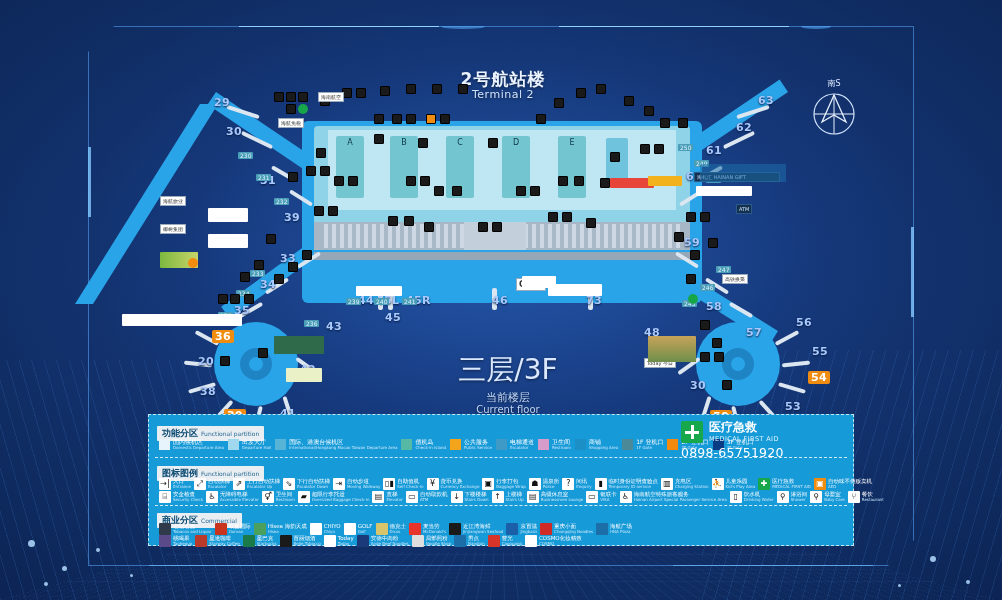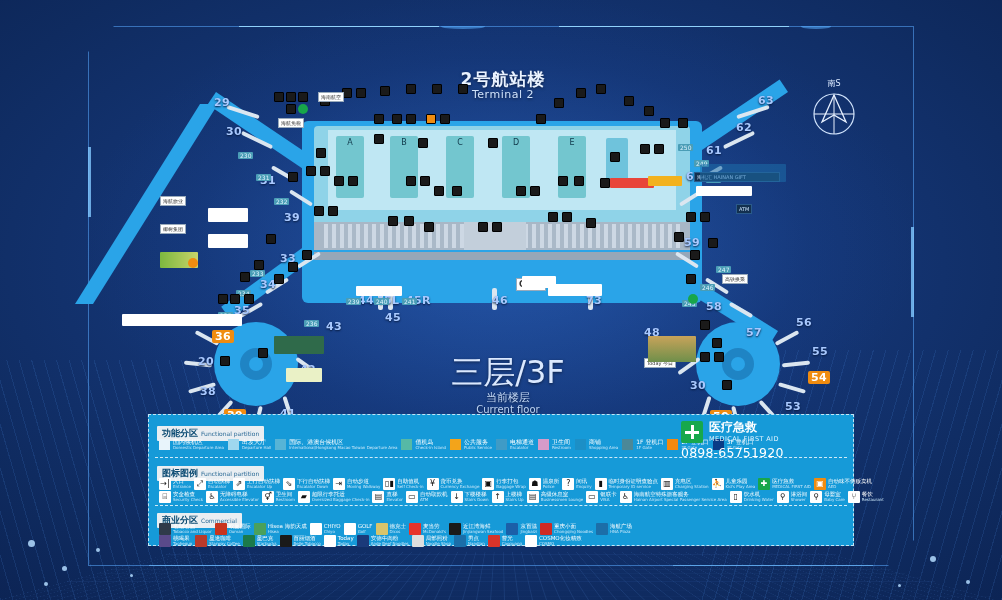--- a/index.html
+++ b/index.html
@@ -51,21 +51,21 @@
     transform:rotate(-45deg) translate(-13px,-2px); transform-origin:left top;
   }
   .fr-line{ position:absolute; background:rgba(110,190,255,.65); height:1px; }
   .fr-tick{ position:absolute; background:rgba(120,200,255,.9); }
   .fr-cap{ position:absolute; border-radius:50%; background:rgba(90,175,255,.55); }
   
   #map{ position:absolute; left:88px; top:26px; width:826px; height:540px; }
   .ttl{ position:absolute; text-align:center; color:#eaf3ff; text-shadow:0 1px 3px rgba(0,0,0,.5); }
   #title-cn{ left:305px; top:42px; width:220px; font-size:17px; font-weight:bold; letter-spacing:1px; }
   #title-en{ left:305px; top:62px; width:220px; font-size:11px; color:#cfe2fb; letter-spacing:.5px; }
-  #floor-cn{ left:330px; top:325px; width:180px; font-size:32px; color:#dbe9ff; font-weight:500;}
+  #floor-cn{ left:330px; top:325px; width:180px; font-size:28px; color:#dbe9ff; font-weight:500;}
   #floor-sub-cn{ left:330px; top:364px; width:180px; font-size:11px; color:#c4d9f6; }
   #floor-sub-en{ left:330px; top:378px; width:180px; font-size:10px; color:#bcd3f2; }
   
   #compass{ position:absolute; left:716px; top:52px; width:60px; height:62px; }
   #compass .lbl{ position:absolute; top:0; left:0; width:60px; text-align:center; font-size:8px; color:#dbe9ff; }
   #compass svg{ position:absolute; top:12px; left:8px; }
   
   .apron{ position:absolute; background:#2aa4e8; }
   .bldg{ position:absolute; background:#8fd3e8; }
   .hall{ position:absolute; background:#bfe7f3; }

